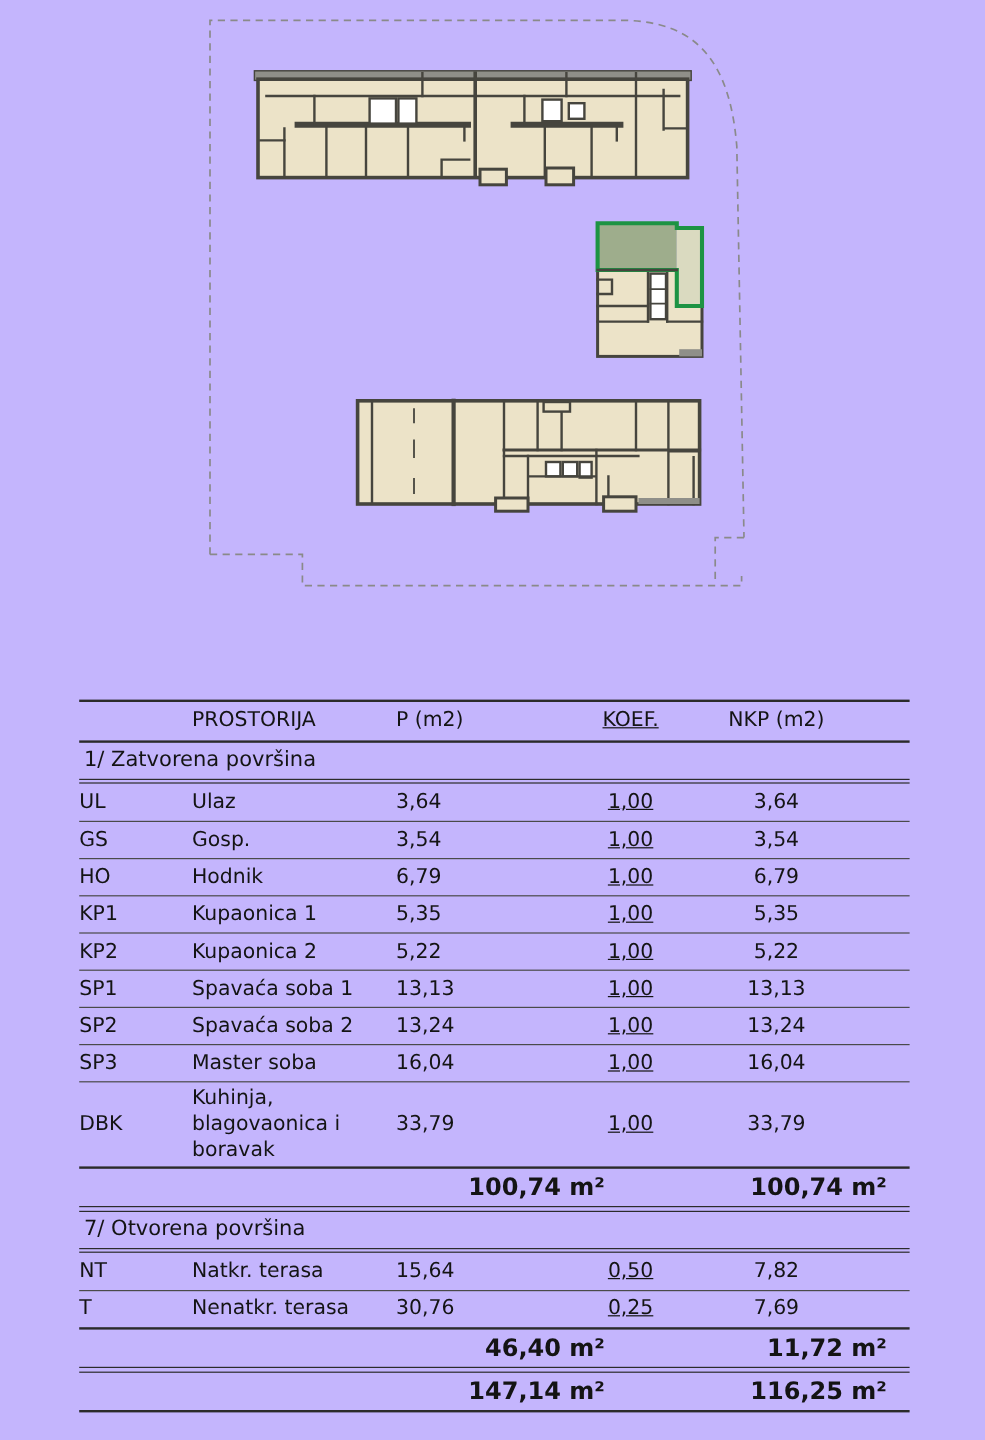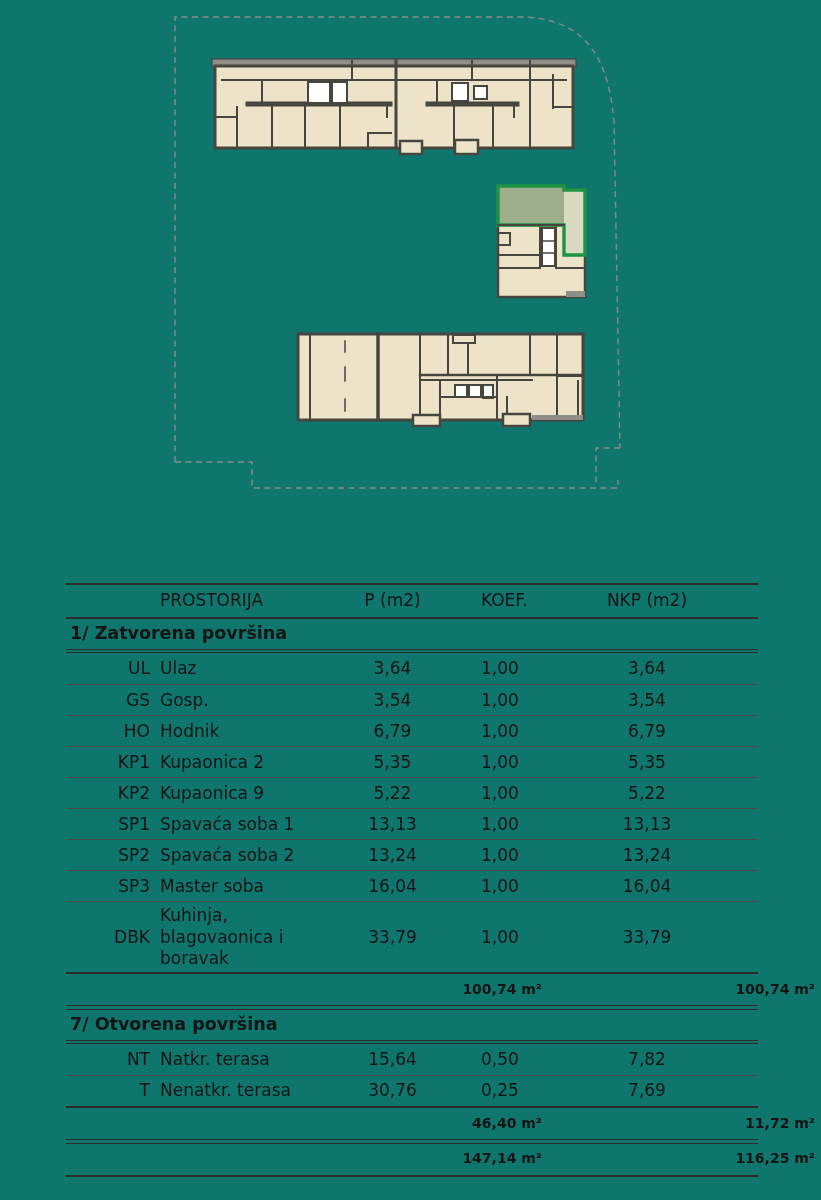--- a/index.html
+++ b/index.html
@@ -2,50 +2,50 @@
 <html style="--beige: #ece3c8; --wall: #46453e; --gray: #8f8f89; --green: #1d9343; --sage: #9ead8c; --lightcol: #dadac0; --boundary: #8a8a8a;"><head>
 <meta charset="utf-8">
 <style>
   :root{
     --beige:#ece3c8; --wall:#46453e; --gray:#8f8f89; --green:#1d9343;
     --sage:#9ead8c; --lightcol:#dadac0; --boundary:#8a8a8a; --ink:#141414;
   }
   *{box-sizing:border-box;}
   html,body{margin:0;padding:0;}
   body{background:#fff;font-family:"DejaVu Sans","Liberation Sans",sans-serif;color:var(--ink);}
-  .page{position:relative;width:821px;height:1200px;background:#0f766e;overflow:hidden;margin:0 auto;}
+  .page{position:relative;width:821px;height:1200px;background:#c4b5fd;overflow:hidden;margin:0 auto;}
 
   
   .plan{position:absolute;left:0;top:0;width:821px;height:560px;}
   .bd{stroke:var(--boundary);stroke-width:1.4;fill:none;stroke-dasharray:6 4.5;}
   .ln{fill:none;stroke:var(--wall);stroke-linecap:square;}
   .sw{stroke:var(--wall);}
   .x12{stroke-width:1.2;} .x15{stroke-width:1.5;} .x2{stroke-width:2;} .x25{stroke-width:2.5;}
   .x3{stroke-width:3;} .x35{stroke-width:3.5;} .x5{stroke-width:5;}
   .fb{fill:var(--beige);} .fw{fill:#fff;} .fg2{fill:var(--gray);}
   .fsage{fill:var(--sage);} .flight{fill:var(--lightcol);}
   .hl{stroke:var(--green);stroke-width:3.4;fill:none;}
 
   
   .sheet{position:absolute;left:66px;top:583px;width:692px;font-size:17px;line-height:1.25;}
   .rule{border-top:2.5px solid #2b2b2b;height:0;}
   .rule-d{height:4.5px;border-top:1.5px solid #2b2b2b;border-bottom:1.5px solid #2b2b2b;}
   .rule-m{border-top:2px solid #2b2b2b;height:0;}
   .grid{display:grid;grid-template-columns:84px 180px 151px 112px 165px;align-items:center;}
   .grid > div{padding-top:3px;padding-bottom:3px;}
-  .c-code{text-align:right;}
+  .c-code{text-align:left;}
   .c-name{text-align:left;padding-left:10px;}
-  .c-p{text-align:center;padding-right:26px;}
-  .c-koef{text-align:left;padding-right:23px;}
+  .c-p{text-align:left;padding-right:26px;}
+  .c-koef{text-align:center;padding-right:23px;text-decoration:underline;}
   .c-nkp{text-align:center;padding-right:57px;}
   .hrow{min-height:32px;}
   .drow{min-height:31px;}
   .rows .drow + .drow{border-top:1.2px solid #4a4a4a;}
-  .sec-title{font-weight:bold;font-size:17.5px;padding:4px 0 4px 4px;min-height:29px;}
-  .sub{display:grid;grid-template-columns:264px 263px 165px;align-items:center;font-weight:bold;font-size:14px;min-height:31px;gap:38px;}
+  .sec-title{font-weight:normal;font-size:17.5px;padding:4px 0 4px 4px;min-height:29px;}
+  .sub{display:grid;grid-template-columns:264px 263px 165px;align-items:center;font-weight:bold;font-size:20px;min-height:31px;}
   .sub .s-p{text-align:right;padding-right:89px;}
   .sub .s-nkp{text-align:right;padding-right:19px;}
 </style>
 </head>
 <body>
 
 <div class="page">
 
   <div class="plan">
     <svg width="821" height="560" viewBox="0 0 821 560">
@@ -153,28 +153,28 @@
           </div>
           <div class="grid drow">
             <div class="c-code">HO</div>
             <div class="c-name">Hodnik</div>
             <div class="c-p">6,79</div>
             <div class="c-koef">1,00</div>
             <div class="c-nkp">6,79</div>
           </div>
           <div class="grid drow">
             <div class="c-code">KP1</div>
+            <div class="c-name">Kupaonica 1</div>
+            <div class="c-p">5,35</div>
+            <div class="c-koef">1,00</div>
+            <div class="c-nkp">5,35</div>
+          </div>
+          <div class="grid drow">
+            <div class="c-code">KP2</div>
             <div class="c-name">Kupaonica 2</div>
-            <div class="c-p">5,35</div>
-            <div class="c-koef">1,00</div>
-            <div class="c-nkp">5,35</div>
-          </div>
-          <div class="grid drow">
-            <div class="c-code">KP2</div>
-            <div class="c-name">Kupaonica 9</div>
             <div class="c-p">5,22</div>
             <div class="c-koef">1,00</div>
             <div class="c-nkp">5,22</div>
           </div>
           <div class="grid drow">
             <div class="c-code">SP1</div>
             <div class="c-name">Spavaća soba 1</div>
             <div class="c-p">13,13</div>
             <div class="c-koef">1,00</div>
             <div class="c-nkp">13,13</div>

